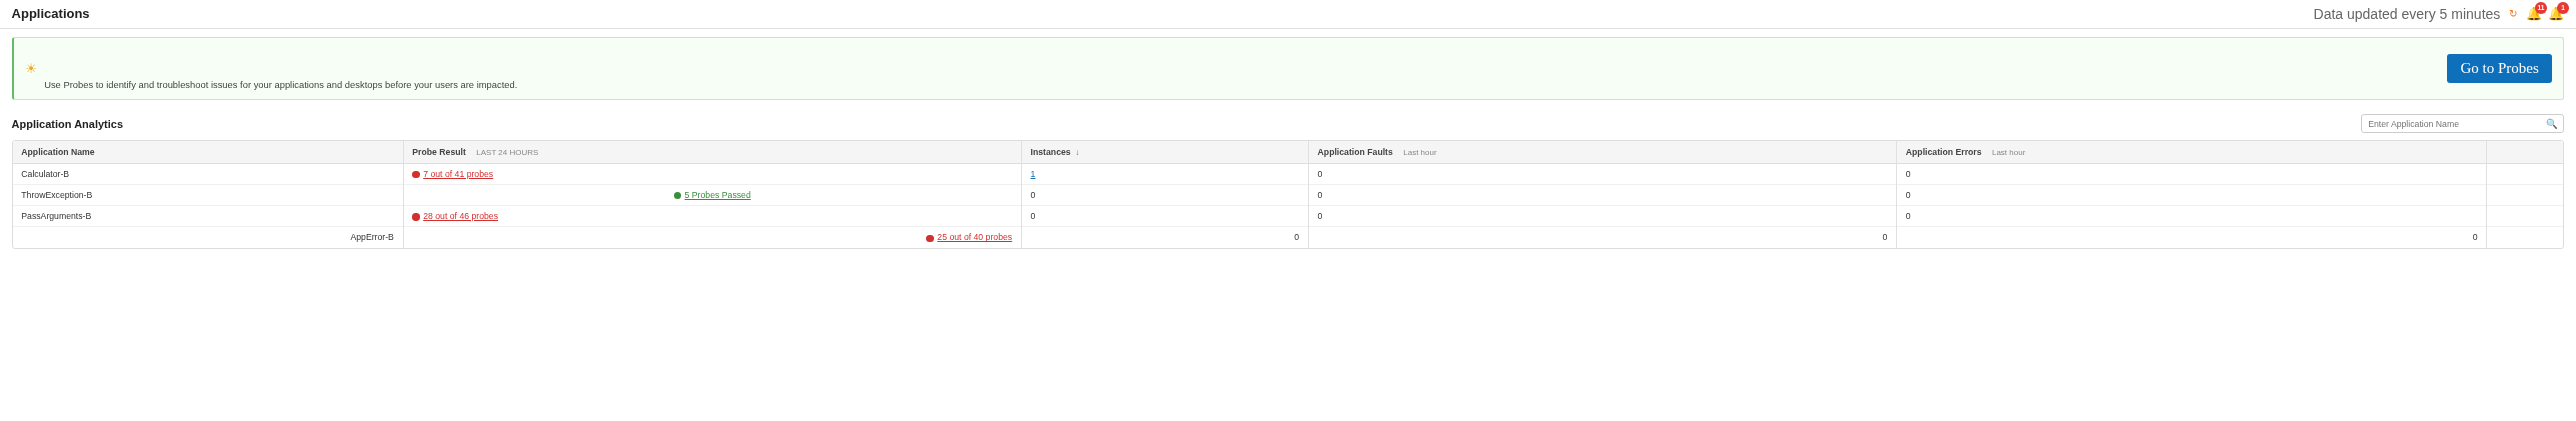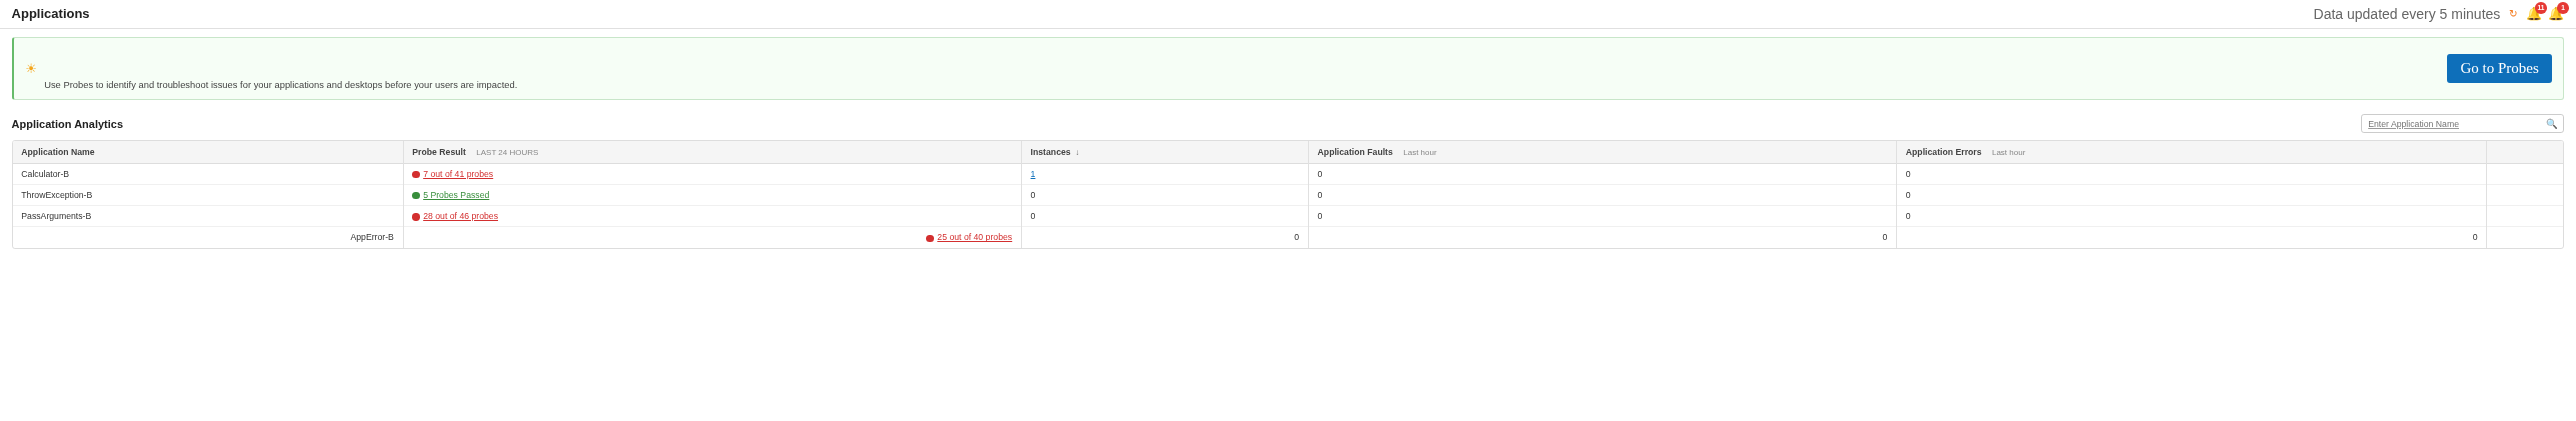--- a/index.html
+++ b/index.html
@@ -125,21 +125,20 @@
       width: 203px;
       background: #fff;
     }
     .search-input {
       border: none;
       outline: none;
       font-size: 8.7px;
       color: #999;
       flex: 1;
       background: transparent;
-      text-decoration: underline;
     }
     .search-icon-wrap {
       color: #888;
       font-size: 9.4px;
     }
 
     .table-wrap {
       border: 0.7px solid #ddd;
       border-radius: 2.9px;
       overflow: hidden;
@@ -275,21 +274,21 @@
           <tr>
             <td>Calculator-B</td>
             <td style="border-left: 0.7px solid rgb(224, 224, 224);"><span class="fail-dot"></span><a class="probe-fail">7 out of 41 probes</a></td>
             <td style="border-left: 0.7px solid rgb(224, 224, 224);"><a class="instances-link">1</a></td>
             <td style="border-left: 0.7px solid rgb(224, 224, 224);">0</td>
             <td style="border-left: 0.7px solid rgb(224, 224, 224);">0</td>
             <td style="border-left: 0.7px solid rgb(224, 224, 224);"></td>
           </tr>
           <tr>
             <td>ThrowException-B</td>
-            <td style="border-left: 0.7px solid rgb(224, 224, 224);"><span class="pass-dot"></span><a class="probe-pass">5 Probes Passed</a></td>
+            <td style="border-left: 0.7px solid rgb(224, 224, 224); text-align: center;"><span class="pass-dot"></span><a class="probe-pass">5 Probes Passed</a></td>
             <td style="border-left: 0.7px solid rgb(224, 224, 224);">0</td>
             <td style="border-left: 0.7px solid rgb(224, 224, 224);">0</td>
             <td style="border-left: 0.7px solid rgb(224, 224, 224);">0</td>
             <td style="border-left: 0.7px solid rgb(224, 224, 224);"></td>
           </tr>
           <tr>
             <td>PassArguments-B</td>
             <td style="border-left: 0.7px solid rgb(224, 224, 224);"><span class="fail-dot"></span><a class="probe-fail">28 out of 46 probes</a></td>
             <td style="border-left: 0.7px solid rgb(224, 224, 224);">0</td>
             <td style="border-left: 0.7px solid rgb(224, 224, 224);">0</td>

